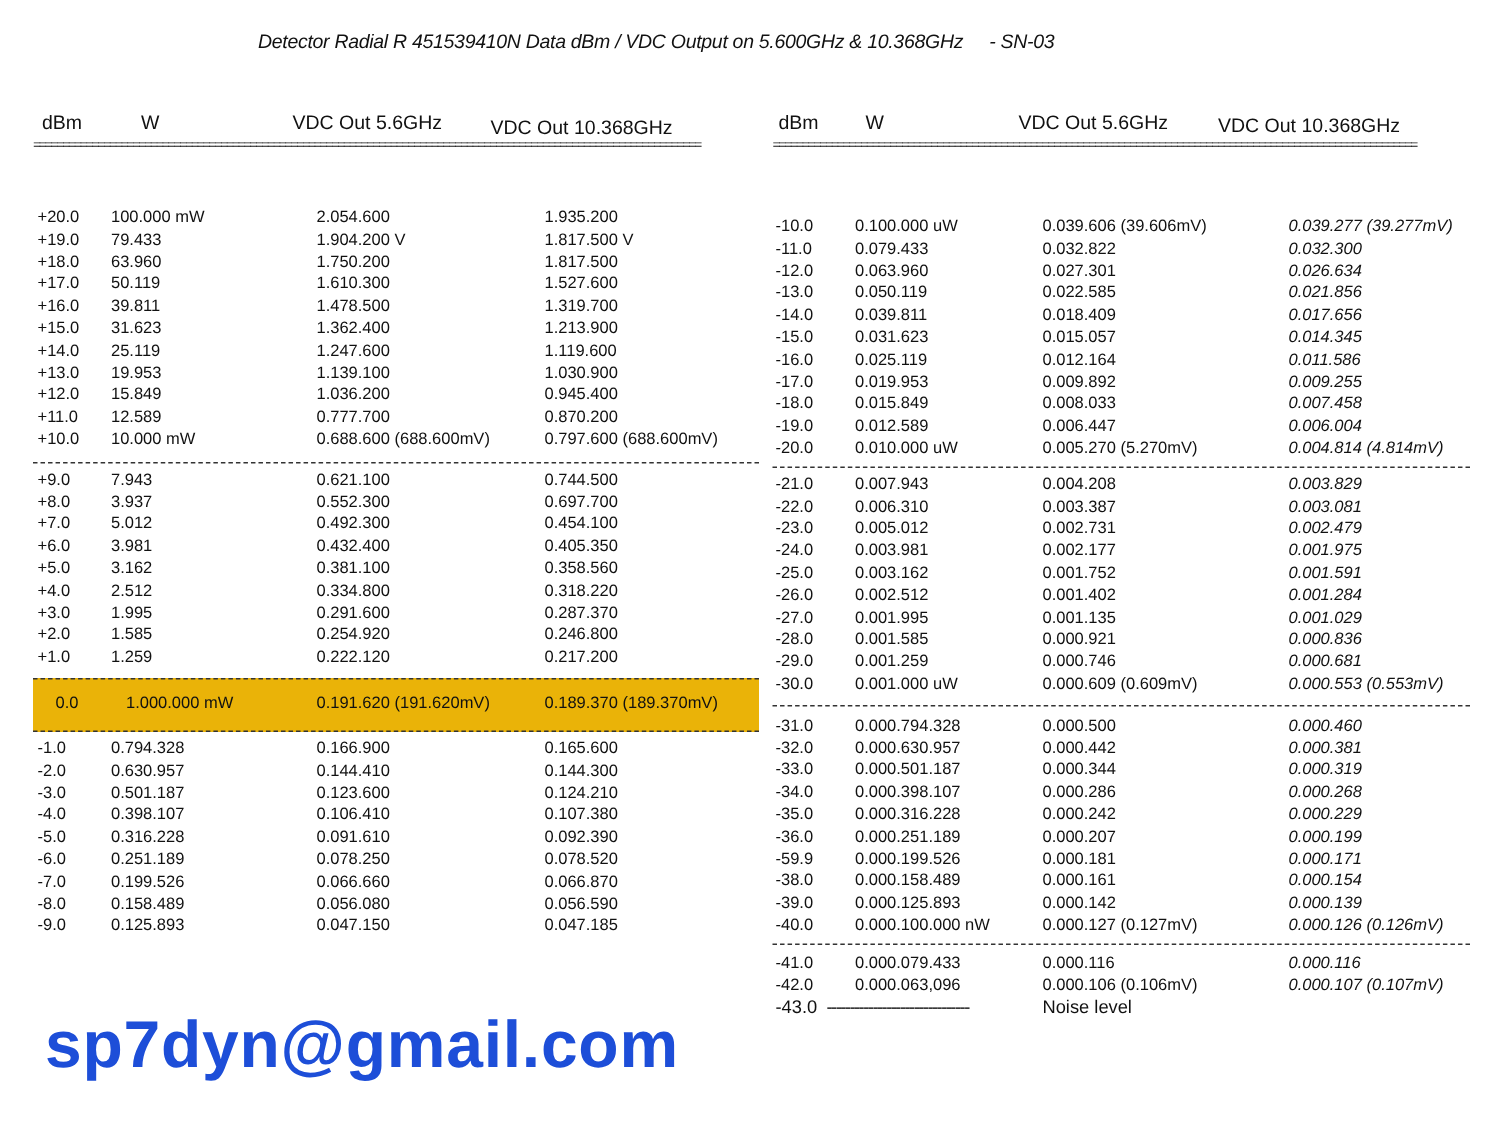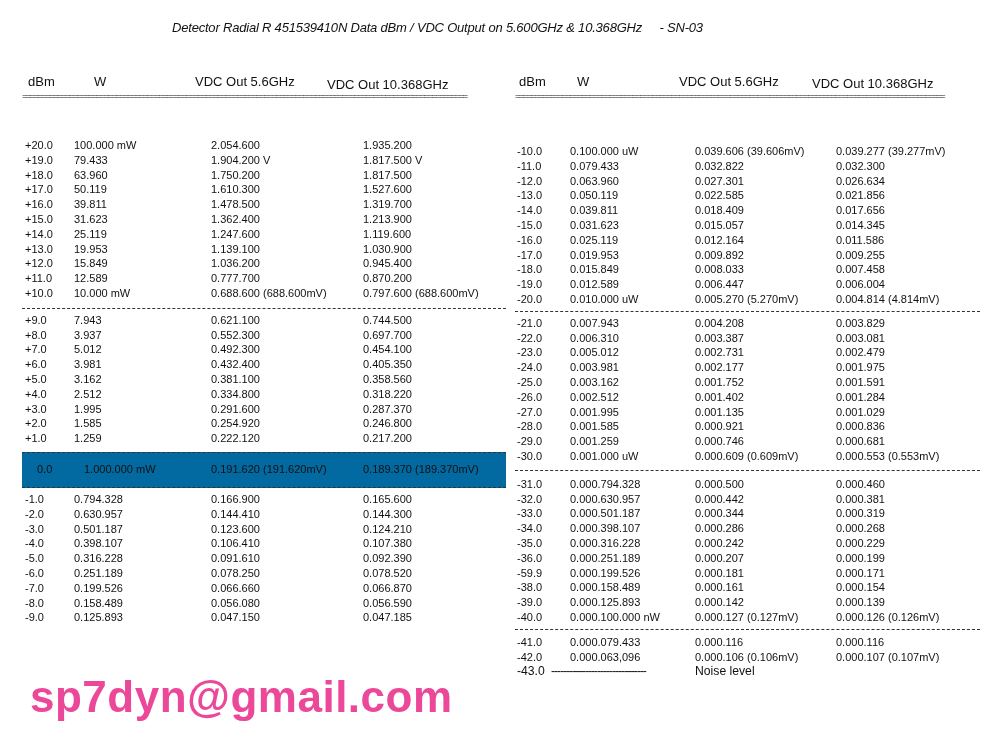--- a/index.html
+++ b/index.html
@@ -12,26 +12,26 @@
   .panel.right { left: 515px; width: 465px; }
   .hdr { position: relative; height: 16px; font-size: 13px; }
   .hdr span { position: absolute; top: 0; white-space: nowrap; }
   .eq { font-family: "Liberation Mono", monospace; font-size: 9px; letter-spacing: -1.5px;
         white-space: nowrap; overflow: hidden; height: 10px; line-height: 10px; margin-top: 2px; }
   .dash { border-top: 1px dashed #333; height: 0; margin: 0; }
   .rows { font-size: 11px; }
   .row { position: relative; height: 14.8px; line-height: 14.8px; white-space: nowrap; }
   .row span { position: absolute; top: 0; }
   .L .c0 { left: 3px; } .L .c1 { left: 52px; } .L .c2 { left: 189px; } .L .c3 { left: 341px; }
-  .R .c0 { left: 2px; text-align: right; } .R .c1 { left: 55px; } .R .c2 { left: 180px; } .R .c3 { left: 321px; }
-  .ref { background: #0369a1; height: 34px; position: relative; border-top: 1px dashed #333;
+  .R .c0 { left: 2px; text-align: right; } .R .c1 { left: 55px; } .R .c2 { left: 180px; } .R .c3 { left: 344px; font-style: italic; }
+  .ref { background: #eab308; height: 34px; position: relative; border-top: 1px dashed #333;
          border-bottom: 1px dashed #333; margin: 6px 0 4px 0; }
   .ref .row { top: 9px; }
   .email { position: absolute; left: 30px; top: 672px; font-size: 44px; font-weight: bold;
-           color: #ec4899; letter-spacing: 0.5px; font-family: "Liberation Sans", sans-serif; }
+           color: #1d4ed8; letter-spacing: 0.5px; font-family: "Liberation Sans", sans-serif; }
   .noise { position: relative; height: 14.8px; line-height: 14.8px; font-size: 12.2px; white-space: nowrap; }
   .noise span { position: absolute; top: 0; }
 </style>
 </head>
 <body>
 
 <div class="title">
   <span>Detector Radial  R 451539410N  Data dBm / VDC Output on 5.600GHz &amp; 10.368GHz</span>
   <span class="sn">- SN-03</span>
 </div>

